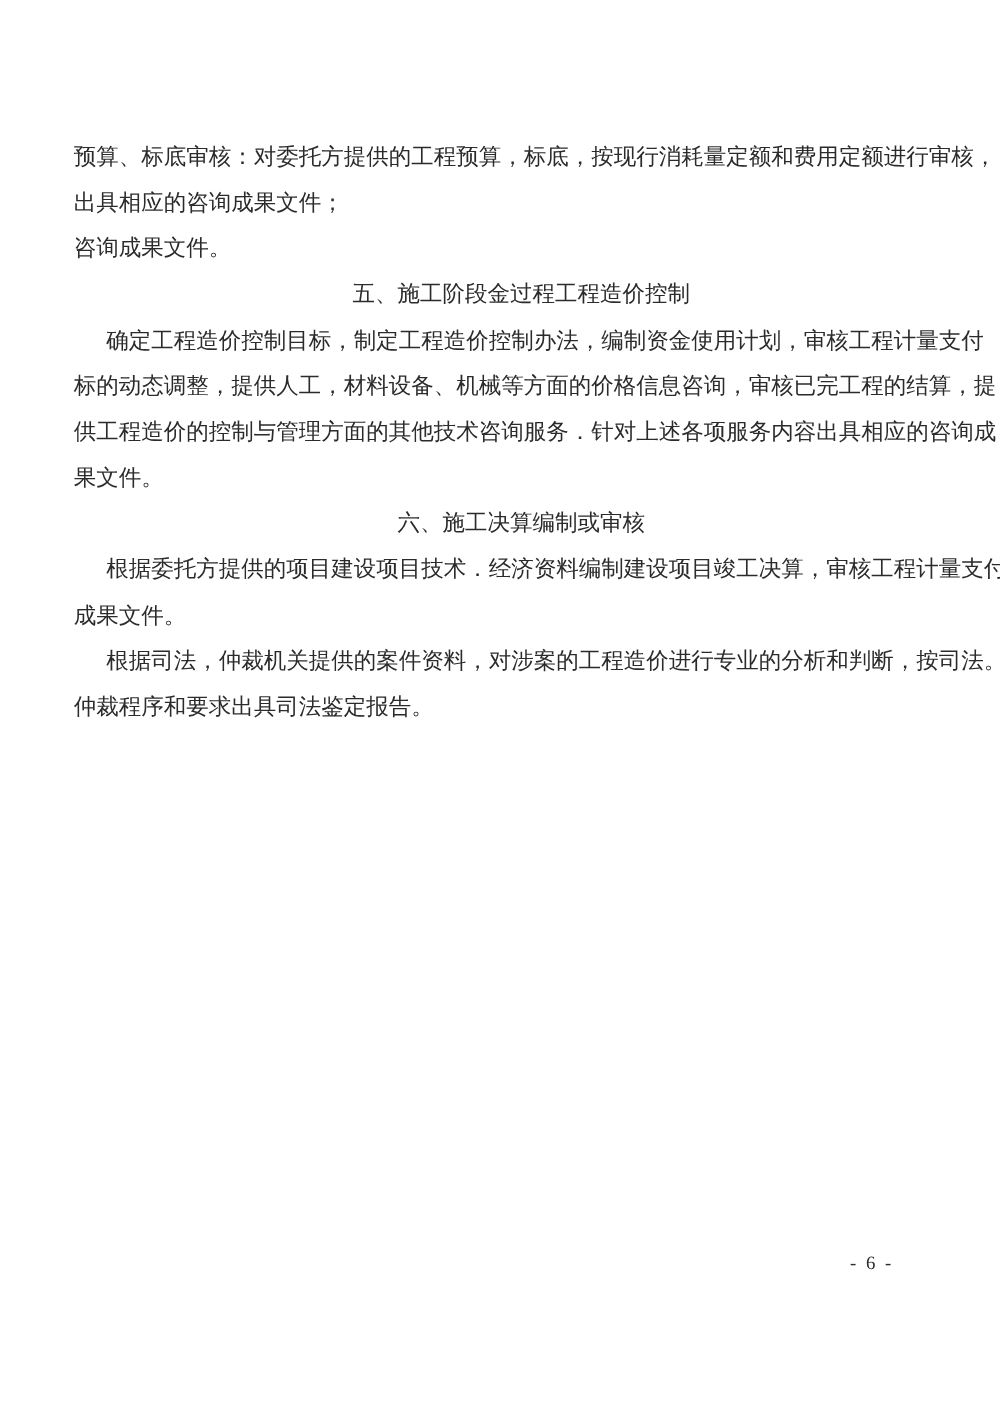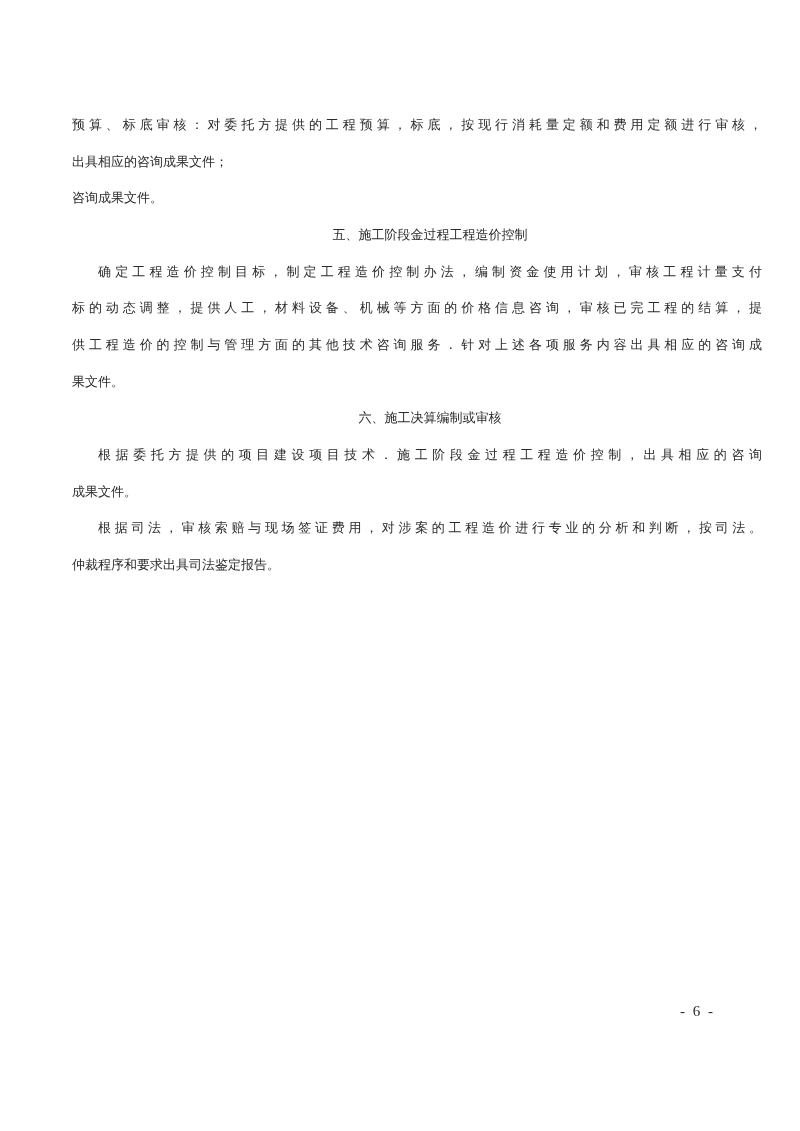--- a/index.html
+++ b/index.html
@@ -11,24 +11,24 @@
     position: relative;
     width: 800px;
     height: 1131px;
     background: #ffffff;
     overflow: hidden;
     font-family: "Liberation Serif", "DejaVu Serif", serif;
     color: #2b2b2b;
   }
   .textblock {
     position: absolute;
-    left: 72px;
+    left: 59px;
     top: 107px;
     width: 690px;
-    font-size: 13px;
+    font-size: 18px;
     line-height: 36.67px;
   }
   .line {
     height: 36.67px;
     white-space: nowrap;
     overflow: visible;
     text-align: left;
   }
   .line.justify {
     text-align: justify;
@@ -62,19 +62,19 @@
   <div class="textblock">
       <div class="line justify">预算、标底审核：对委托方提供的工程预算，标底，按现行消耗量定额和费用定额进行审核，</div>
       <div class="line">出具相应的咨询成果文件；</div>
       <div class="line">咨询成果文件。</div>
       <div class="line indent">五、施工阶段金过程工程造价控制</div>
       <div class="line justify indent">确定工程造价控制目标，制定工程造价控制办法，编制资金使用计划，审核工程计量支付</div>
       <div class="line justify">标的动态调整，提供人工，材料设备、机械等方面的价格信息咨询，审核已完工程的结算，提</div>
       <div class="line justify">供工程造价的控制与管理方面的其他技术咨询服务．针对上述各项服务内容出具相应的咨询成</div>
       <div class="line">果文件。</div>
       <div class="line indent">六、施工决算编制或审核</div>
-      <div class="line justify indent">根据委托方提供的项目建设项目技术．施工阶段金过程工程造价控制，出具相应的咨询</div>
+      <div class="line justify indent">根据委托方提供的项目建设项目技术．经济资料编制建设项目竣工决算，审核工程计量支付</div>
       <div class="line">成果文件。</div>
-      <div class="line justify indent">根据司法，审核索赔与现场签证费用，对涉案的工程造价进行专业的分析和判断，按司法。</div>
+      <div class="line justify indent">根据司法，仲裁机关提供的案件资料，对涉案的工程造价进行专业的分析和判断，按司法。</div>
       <div class="line">仲裁程序和要求出具司法鉴定报告。</div>
     </div>
   <div class="pagenum">- 6 -</div>
 </div>
 
 </body></html>

